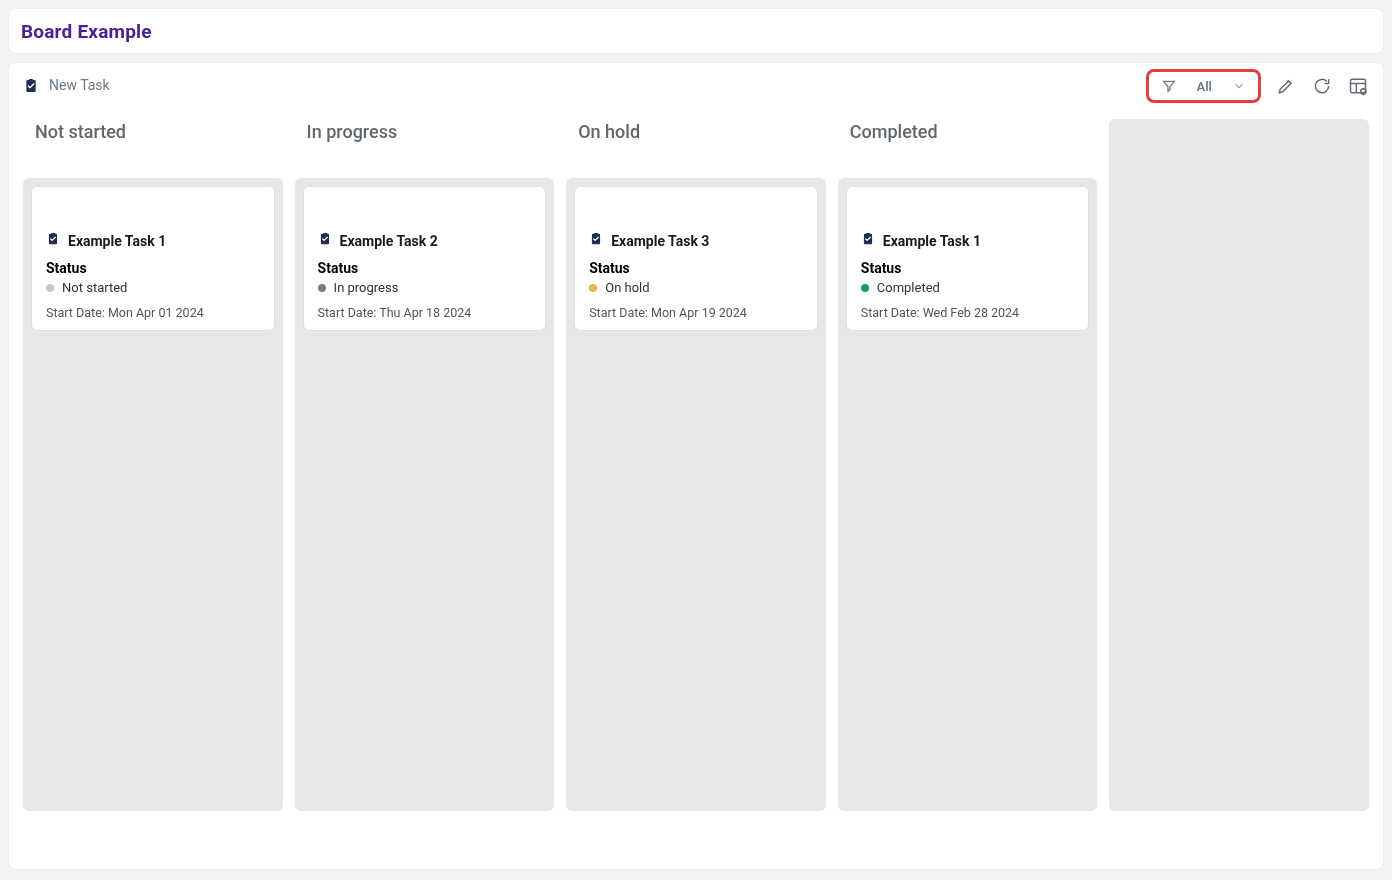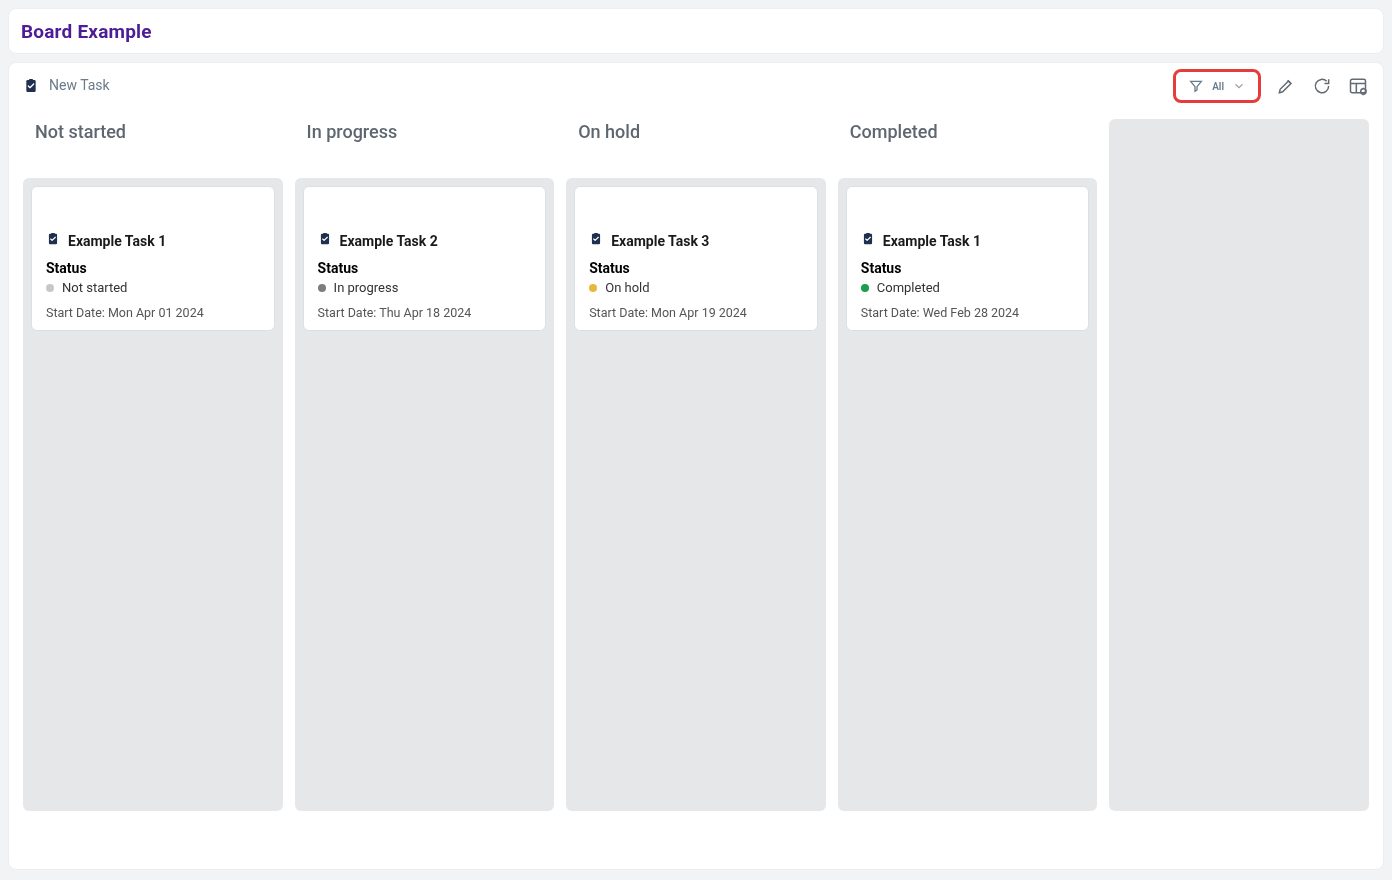--- a/index.html
+++ b/index.html
@@ -81,26 +81,26 @@
     cursor:pointer;
   }
   .clipboard-icon { width:16px; height:18px; }
   .board-actions {
     margin-left:auto;
     display:flex;
     align-items:center;
     gap:14px;
   }
   .filter-pill {
-    display:flex; align-items:center; gap:8px;
+    display:flex; align-items:center; gap:20px;
     border:3px solid #e63c3c;
     border-radius:8px;
     padding:6px 12px;
     color:#6a7b8a;
-    font-size:10px;
+    font-size:13px;
     font-weight:600;
     cursor:pointer;
   }
   .filter-pill svg { flex:0 0 auto; }
   .action-icn { width:22px; height:22px; display:flex;align-items:center;justify-content:center; color:#626b74; cursor:pointer; }
 
   .search-row {
     height: 44px;
     border-bottom:1px solid #e8eaec;
     display:flex; align-items:center;

